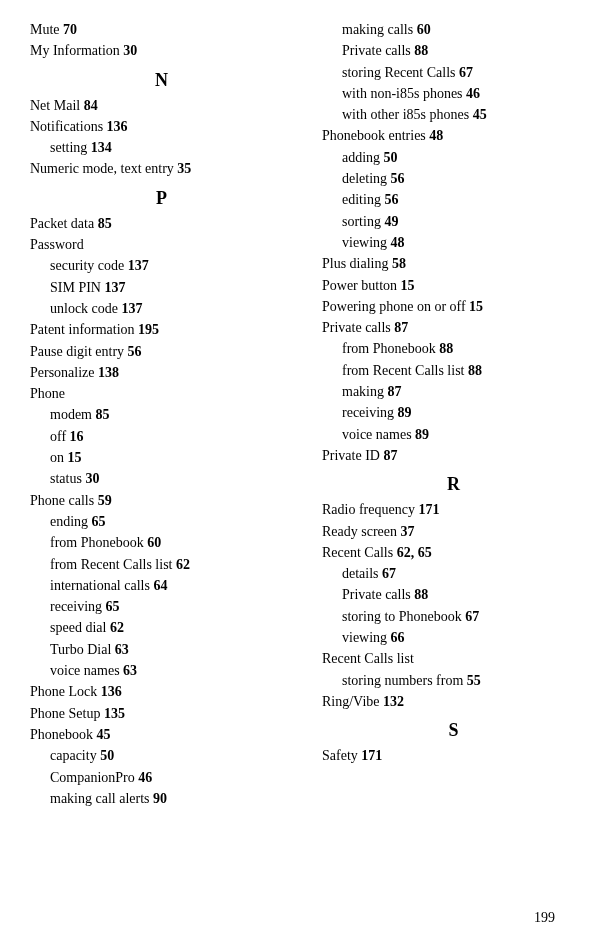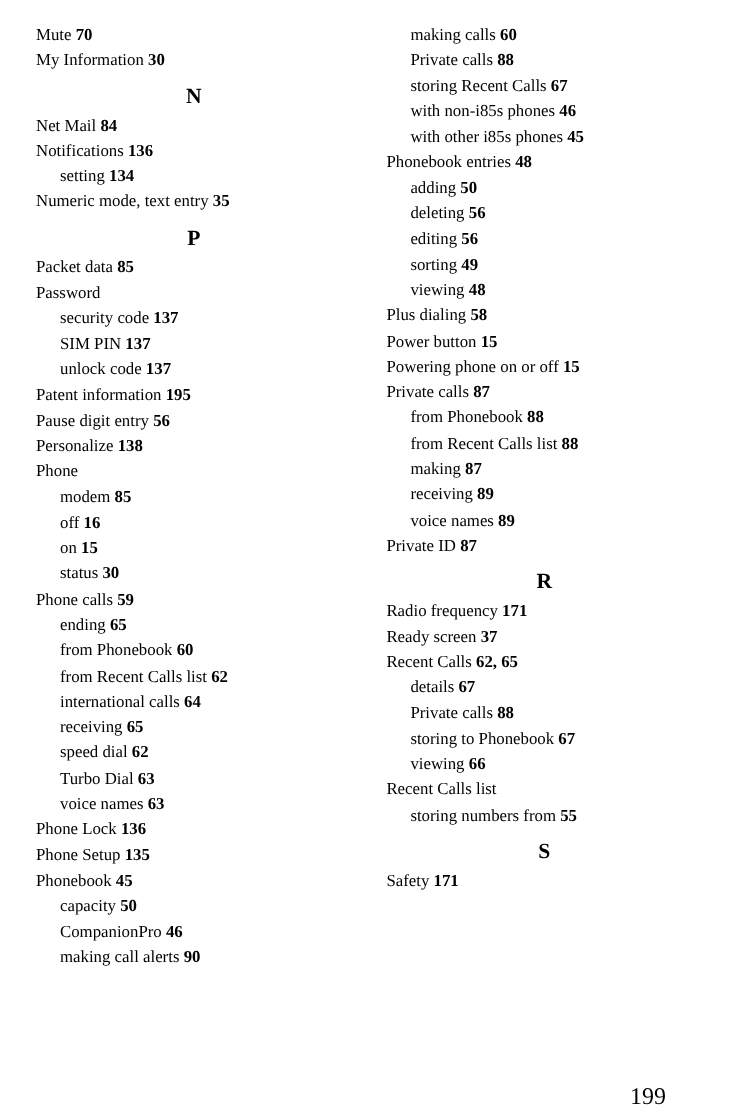--- a/index.html
+++ b/index.html
@@ -43,21 +43,21 @@
     .section-header {
       text-align: center;
       font-size: 18px;
       font-weight: bold;
       margin: 8px 0 5px 0;
     }
     .page-number {
       position: absolute;
       bottom: 20px;
       right: 30px;
-      font-size: 20px;
+      font-size: 14px;
     }
     .page-wrapper {
       position: relative;
       min-height: 926px;
     }
   </style>
 </head>
 <body>
 
 <div class="page-wrapper">
@@ -253,20 +253,23 @@
         </div>
         <div class="index-entry">
           <span class="sub-term">viewing <b>66</b></span>
         </div>
         <div class="index-entry">
           <span class="main-term">Recent Calls list</span>
         </div>
         <div class="index-entry">
           <span class="sub-term">storing numbers from <b>55</b></span>
         </div>
+        <div class="index-entry">
+          <span class="main-term">Ring/Vibe <b>132</b></span>
+        </div>
         <div class="section-header">S</div>
         <div class="index-entry">
           <span class="main-term">Safety <b>171</b></span>
         </div>
       </div>
   </div>
   <div class="page-number">199</div>
 </div>
 
 </body></html>

